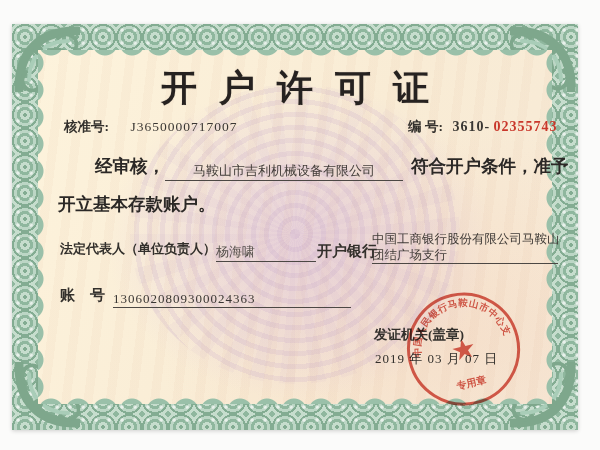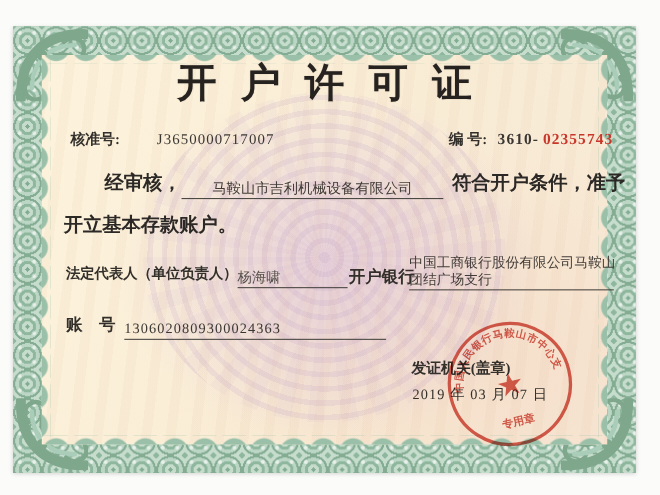--- a/index.html
+++ b/index.html
@@ -62,21 +62,21 @@
   .corner.tl{left:2px;top:2px;}
   .corner.tr{right:2px;top:2px;transform:rotate(90deg);}
   .corner.br{right:2px;bottom:2px;transform:rotate(180deg);}
   .corner.bl{left:2px;bottom:2px;transform:rotate(270deg);}
 
   
   .content{position:absolute;inset:0;font-size:14px;}
   .abs{position:absolute;white-space:nowrap;}
 
   .title{
-    left:0;right:0;top:27px;text-align:center;
+    left:0;right:0;top:40px;text-align:center;
     font-size:36px;font-weight:bold;letter-spacing:22px;padding-left:22px;
     color:#262220;text-shadow:0 0 1px rgba(60,50,40,.35);
   }
   .small-label{font-size:13.5px;font-weight:bold;color:#33302c;}
   .serif-num{font-family:"Liberation Serif","DejaVu Serif",serif;letter-spacing:1px;color:#3a3733;}
   .red-num{color:#c9372b;font-weight:bold;}
 
   .body-text{font-size:17.5px;font-weight:bold;color:#2b2826;}
   .uline{border-bottom:1.5px solid #4c4844;display:inline-block;}
   .fill-text{font-size:13px;color:#413c38;}
@@ -151,21 +151,21 @@
       <div class="sc sc-left"></div>
       <div class="sc sc-right"></div>
     </div>
 
     <div class="content">
 
       <div class="abs title">开户许可证</div>
 
       <div class="abs" style="left:52px;top:94px;">
         <span class="small-label">核准号:</span>
-        <span class="serif-num" style="margin-left:30px;font-size:13.5px;">J3650000717007</span>
+        <span class="serif-num" style="margin-left:18px;font-size:13.5px;">J3650000717007</span>
       </div>
       <div class="abs" style="left:396px;top:94px;">
         <span class="small-label">编 号:</span>
         <span class="serif-num" style="font-size:14px;font-weight:bold;margin-left:6px;">3610-</span>
         <span class="serif-num red-num" style="font-size:14px;">02355743</span>
       </div>
 
       <div class="abs" style="left:83px;top:130px;">
         <span class="body-text">经审核，</span><span class="uline" style="width:238px;text-align:center;vertical-align:-3px;"><span class="fill-text">马鞍山市吉利机械设备有限公司</span></span><span class="body-text" style="margin-left:8px;text-align:center;">符合开户条件，准予</span>
       </div>

